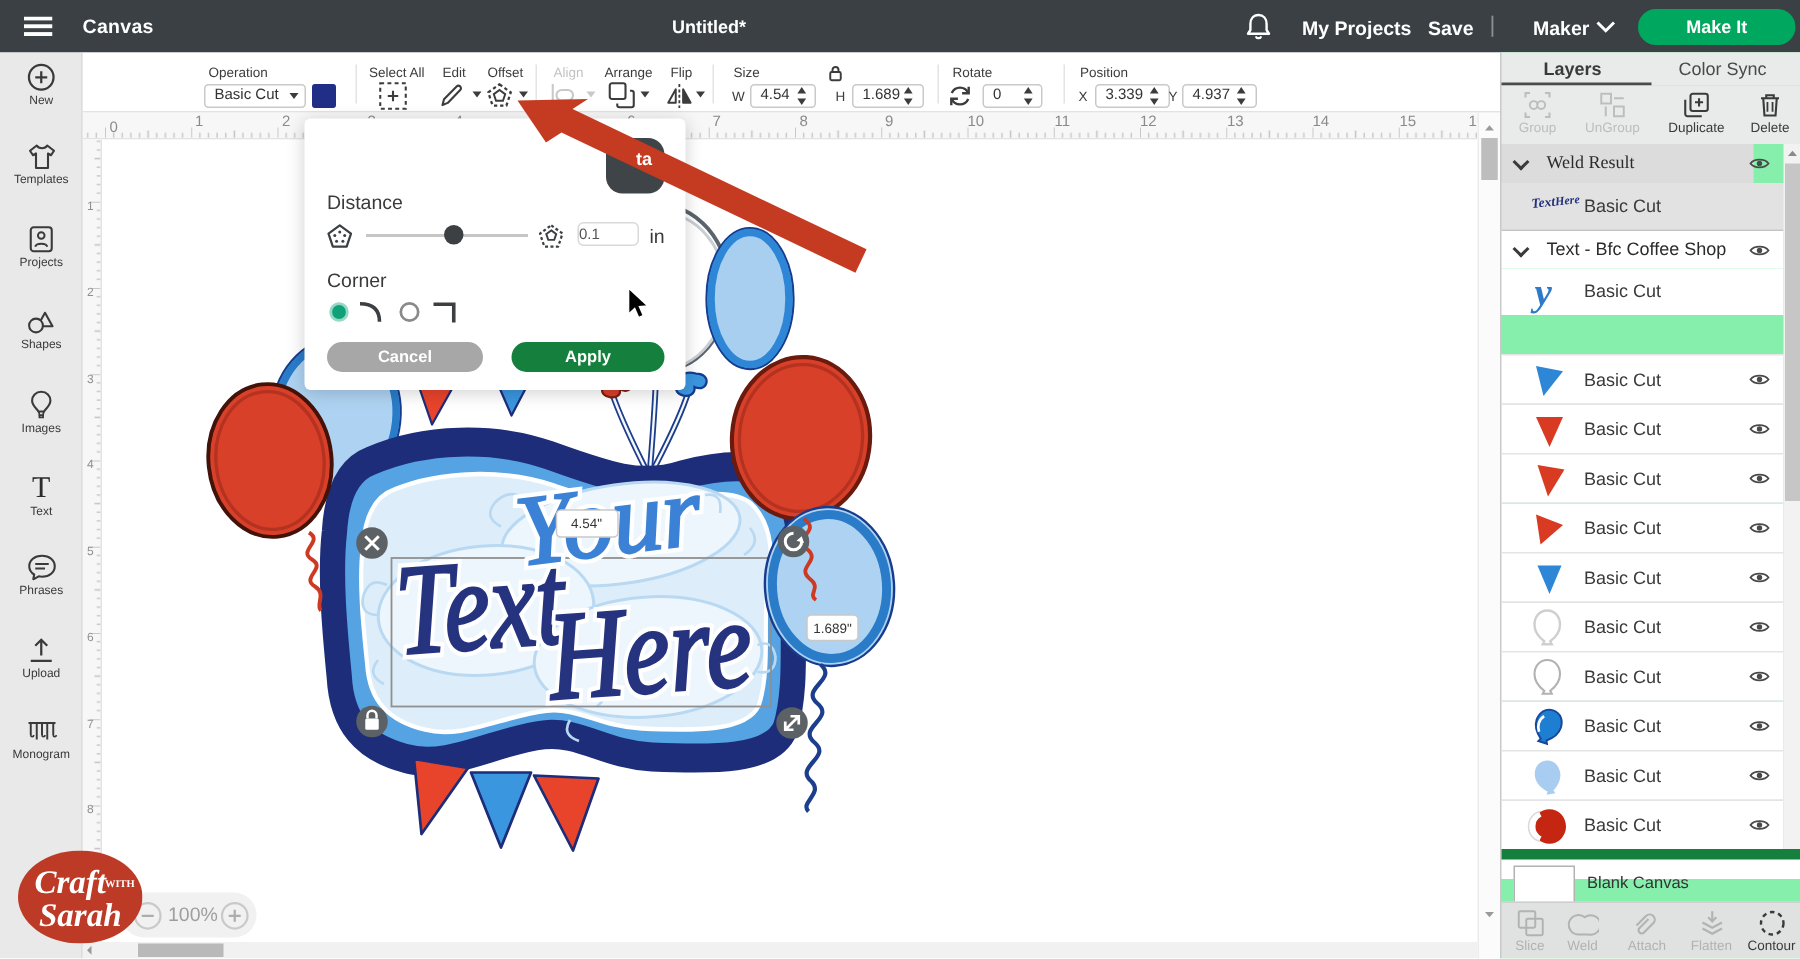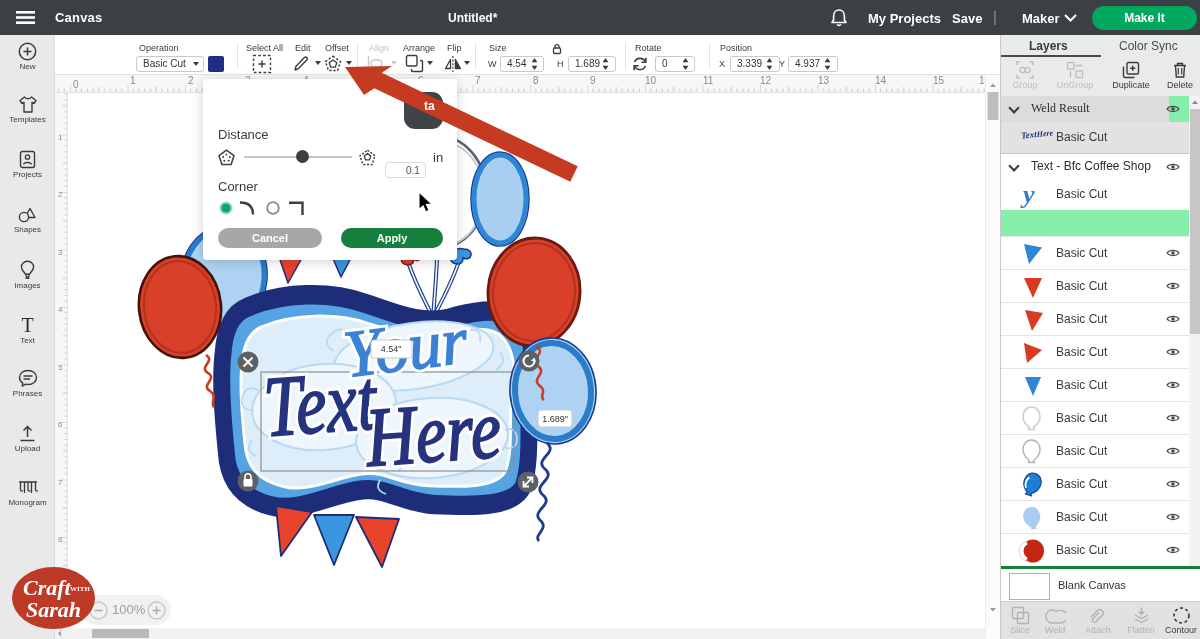--- a/index.html
+++ b/index.html
@@ -28,21 +28,21 @@
 #lsb { left:0; top:35px; width:55px; height:604px; background:#e9e9e9; border-right:1px solid #dcdcdc; }
 .sbi { position:absolute; width:55px; text-align:center; color:#3a3a3a; }
 .sbi .lab { font-size:8px; margin-top:1px; color:#3a3a3a; }
 
 #canvas { left:55px; top:75px; width:930px; height:564px; background:#fff; }
 
 #popup { left:203px; top:79px; width:254px; height:181px; background:#fff; border-radius:4px; box-shadow:0 2px 12px rgba(0,0,0,.18); }
 #popup .dlab { position:absolute; font-size:13px; color:#3a3a3a; }
 #cancelbtn { position:absolute; left:15px; top:149px; width:104px; height:20px; background:#a7a7a7; border-radius:10px; color:#fff; font-size:11px; font-weight:bold; text-align:center; line-height:20px; }
 #applybtn { position:absolute; left:138px; top:149px; width:102px; height:20px; background:#15803d; border-radius:10px; color:#fdfefd; font-size:11px; font-weight:bold; text-align:center; line-height:20px; }
-#distinp { position:absolute; left:182px; top:83px; width:41px; height:16px; border:1px solid #d9d9d9; border-radius:4px; font-size:10px; color:#555; line-height:15px; padding-left:20px; }
+#distinp { position:absolute; left:182px; top:69px; width:41px; height:16px; border:1px solid #d9d9d9; border-radius:4px; font-size:10px; color:#555; line-height:15px; padding-left:0; }
 
 #rp { left:1000px; top:35px; width:200px; height:604px; background:#86efac; border-left:1px solid #c9c9c9; }
 #rptabs { position:absolute; left:0; top:0; width:200px; height:22px; background:#e9eaea; font-size:12px; color:#3a3a3a; }
 #rpacts { position:absolute; left:0; top:22px; width:200px; height:39px; background:#e9eaea; }
 .rpact { position:absolute; width:48px; text-align:center; }
 .rpact .lab { font-size:9px; margin-top:1px; }
 .lrow { position:absolute; left:0; width:188px; background:#fff; }
 .lrow .nm { position:absolute; font-size:12px; color:#2b2b2b; }
 .bcut { position:absolute; font-size:12px; color:#3a3a3a; }
 .chev { position:absolute; width:8px; height:8px; border-left:2px solid #3a3a3a; border-bottom:2px solid #3a3a3a; transform:rotate(-45deg); }
@@ -651,21 +651,21 @@
         </svg>
     </div>
 
     <div class="abs" style="left:188px; top:61px; width:12px; height:470px; background:#f2f2f2;"></div>
     <svg class="abs" style="left:188px; top:61px;" width="12" height="470" viewBox="0 0 12 470">
       <path d="M3 8 L6 4.5 L9 8 Z" fill="#8a8a8a"></path>
       <rect x="1" y="13" width="10" height="225" fill="#c6c6c6"></rect>
       <path d="M2.5 492 L9.5 492 L6 497.5 Z" fill="#555"></path>
     </svg>
 
-    <div class="lrow" style="top:531px; height:35px; border-top:3px solid #15803d; width:200px;">
+    <div class="lrow" style="top:531px; height:20px; border-top:7px solid #15803d; width:200px;">
       <div class="abs" style="left:8px; top:4px; width:41px; height:27px; background:#fff; border:1px solid #b2b2b2;"></div>
       <div class="abs" style="left:57px; top:10px; font-size:11px; color:#333;">Blank Canvas</div>
     </div>
     <div id="rbt">
       <div class="rbi" style="left:-1px; top:4px;text-align:center;">
         <svg style="margin:0 auto;" width="19" height="19" viewBox="0 0 19 19">
             <rect x="1.5" y="1.5" width="11" height="11" rx="1" fill="none" stroke="#b2b2b2" stroke-width="1.3"></rect>
             <rect x="6.5" y="6.5" width="11" height="11" rx="1" fill="none" stroke="#b2b2b2" stroke-width="1.3"></rect>
           </svg>
         <div class="lab">Slice</div>

